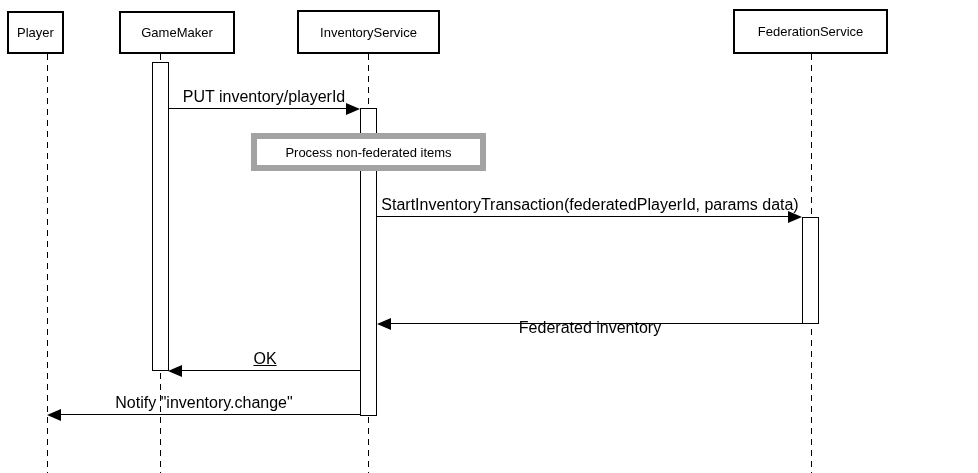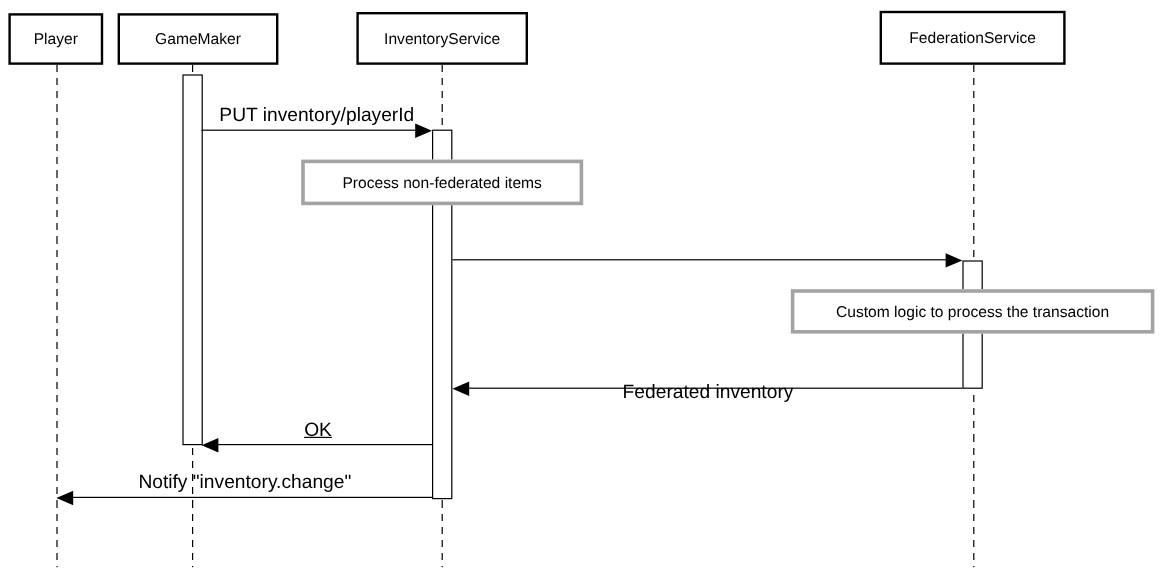--- a/index.html
+++ b/index.html
@@ -64,21 +64,21 @@
     position: absolute;
     font-size: 16px;
     line-height: 16px;
     white-space: nowrap;
     transform: translateX(-50%);
   }
   
   .note {
     position: absolute;
     box-sizing: border-box;
-    border: 3px solid #a3a3a3;
+    border: 6px solid #a3a3a3;
     background: #fff;
     display: flex;
     align-items: center;
     justify-content: center;
     font-size: 13px;
     white-space: nowrap;
   }
 </style>
 </head>
 <body>
@@ -97,41 +97,39 @@
   <div class="msg-line" style="left:168px; top:108px; width:180px;"></div>
   <div class="ah ah-right" style="left:346px; top:103px;"></div>
   <div class="msg-label" style="left:264px; top:89px;">PUT inventory/playerId</div>
 
   <div class="note" style="left:251px; top:133px; width:235px; height:38px;">
     <span>Process non-federated items</span>
   </div>
 
   <div class="msg-line" style="left:377px; top:216px; width:413px;"></div>
   <div class="ah ah-right" style="left:788px; top:211px;"></div>
+  <div class="msg-label" style="left:590px; top:197px;">StartInventoryTransaction(federatedPlayerId, params data)</div>
 
-  <div class="note" style="left:659px; top:241px; width:303px; height:37px;">
-    <span>Custom logic to process the transaction</span>
-  </div>
 
   <div class="msg-line" style="left:389px; top:323px; width:413px;"></div>
   <div class="ah ah-left" style="left:377px; top:318px;"></div>
   <div class="msg-label" style="left:590px; top:320px;">Federated inventory</div>
 
   <div class="msg-line" style="left:180px; top:370px; width:180px;"></div>
   <div class="ah ah-left" style="left:168px; top:365px;"></div>
   <div class="msg-label" style="left:265px; top:351px;text-decoration:underline;">OK</div>
 
   <div class="msg-line" style="left:59px; top:414px; width:301px;"></div>
   <div class="ah ah-left" style="left:47px; top:409px;"></div>
   <div class="msg-label" style="left:204px; top:395px;">Notify "inventory.change"</div>
 
-  <div class="actor" style="left:7px;   top:11px; width:79px;  height:43px;">
+  <div class="actor" style="left:7px;   top:11px; width:57px;  height:43px;">
     <span>Player</span>
   </div>
-  <div class="actor" style="left:98px; top:11px; width:134px; height:43px;text-align:right;">
+  <div class="actor" style="left:119px; top:11px; width:116px; height:43px;text-align:right;">
     <span>GameMaker</span>
   </div>
   <div class="actor" style="left:733px; top:9px;  width:155px; height:45px;">
     <span>FederationService</span>
   </div>
   <div class="actor" style="left:297px; top:10px; width:143px; height:44px;">
     <span>InventoryService</span>
   </div>
 
 </div>

